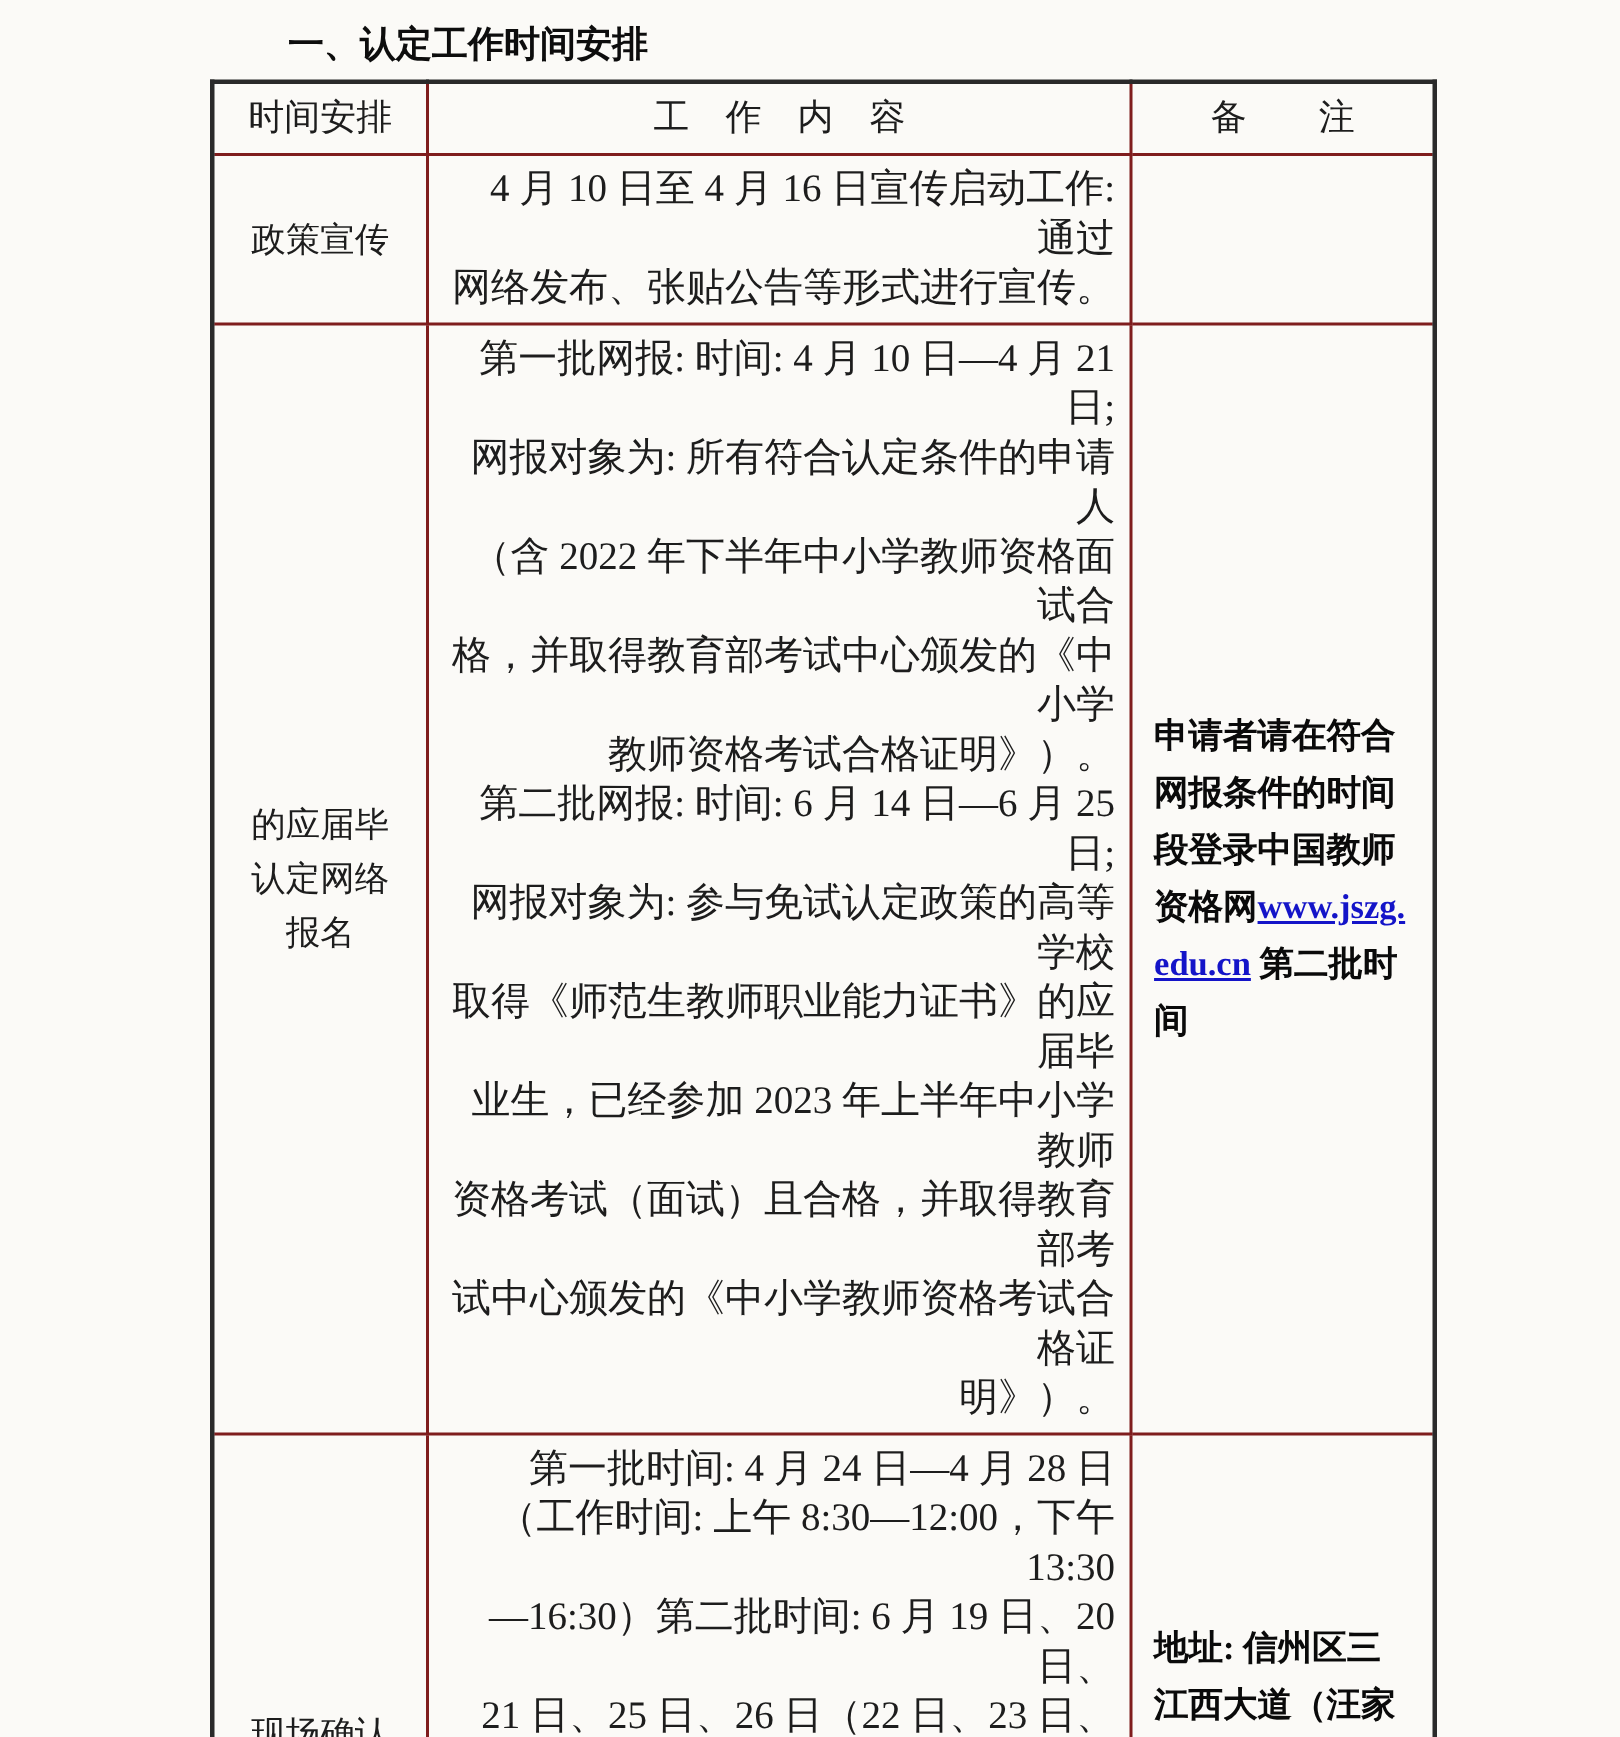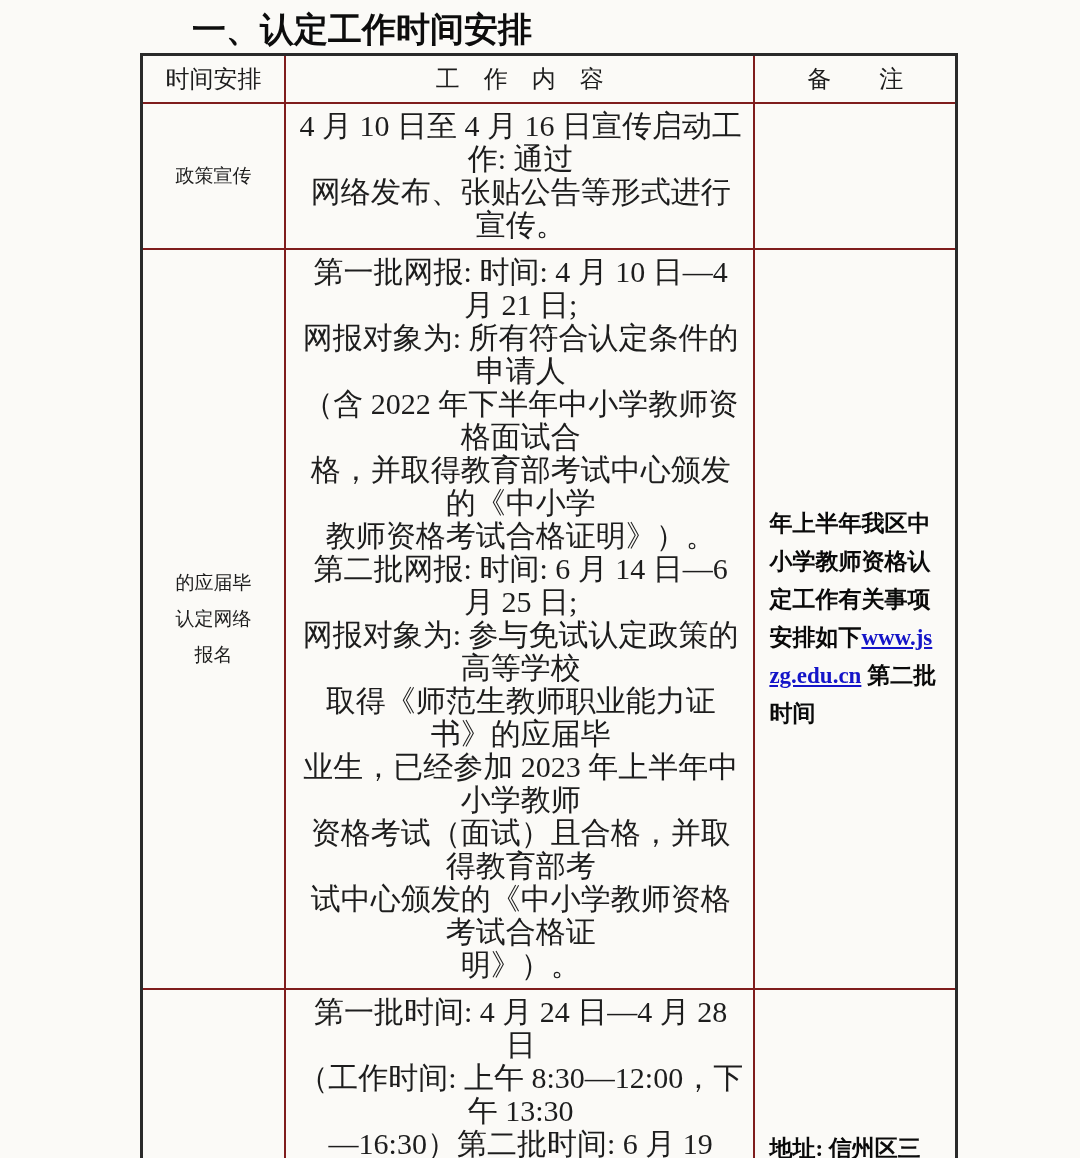--- a/index.html
+++ b/index.html
@@ -25,21 +25,21 @@
     font-size: 25px;
     line-height: 53px;
     text-align: justify;
     text-indent: 2em;
     color: #212121;
     letter-spacing: 0.5px;
   }
   .heading {
     margin: 0 0 0 52px;
     padding: 0;
-    font-size: 34px;
+    font-size: 24px;
     line-height: 36px;
     font-weight: 700;
     color: #0d0d0d;
   }
   table.schedule {
     margin-top: 5px;
     border-collapse: collapse;
     table-layout: fixed;
     width: 818px;
     background: transparent;
@@ -57,32 +57,32 @@
     font-weight: 400;
     font-size: 24px;
     padding: 6px 0;
     line-height: 34px;
     text-align: center;
     color: #1d1d1d;
   }
   td.time {
     text-align: center;
     vertical-align: middle;
-    font-size: 19px;
+    font-size: 23px;
     line-height: 36px;
     white-space: pre-wrap;
     color: #1d1d1d;
   }
   td.content {
     vertical-align: top;
-    font-size: 30px;
+    font-size: 26px;
     line-height: 33px;
     padding: 5px 10px 7px 12px;
     white-space: pre-wrap;
-    text-align: center;
+    text-align: right;
     color: #1d1d1d;
   }
   td.content.tall { padding-bottom: 30px; }
   td.remark {
     vertical-align: middle;
     font-weight: 700;
     font-size: 23px;
     line-height: 38px;
     padding: 6px 14px;
     text-align: left;
@@ -130,21 +130,21 @@
 格，并取得教育部考试中心颁发的《中小学
 教师资格考试合格证明》）。
 第二批网报: 时间: 6 月 14 日—6 月 25 日;
 网报对象为: 参与免试认定政策的高等学校
 取得《师范生教师职业能力证书》的应届毕
 业生，已经参加 2023 年上半年中小学教师
 资格考试（面试）且合格，并取得教育部考
 试中心颁发的《中小学教师资格考试合格证
 明》）。</td>
         <td class="remark">
-          <span>年上半年我区中小学教师资格认定工作有关事项安排如下</span><a class="weblink">www.jszg.edu.cn</a><span> 第二批时间</span>
+          <span>申请者请在符合网报条件的时间段登录中国教师资格网</span><a class="weblink">www.jszg.edu.cn</a><span> 第二批时间</span>
         </td>
       </tr>
 
       <tr>
         <td class="time">现场确认</td>
         <td class="content tall">第一批时间: 4 月 24 日—4 月 28 日
 （工作时间: 上午 8:30—12:00，下午 13:30
 —16:30）第二批时间: 6 月 19 日、20 日、
 21 日、25 日、26 日（22 日、23 日、24 日
 三天端午节放假）

